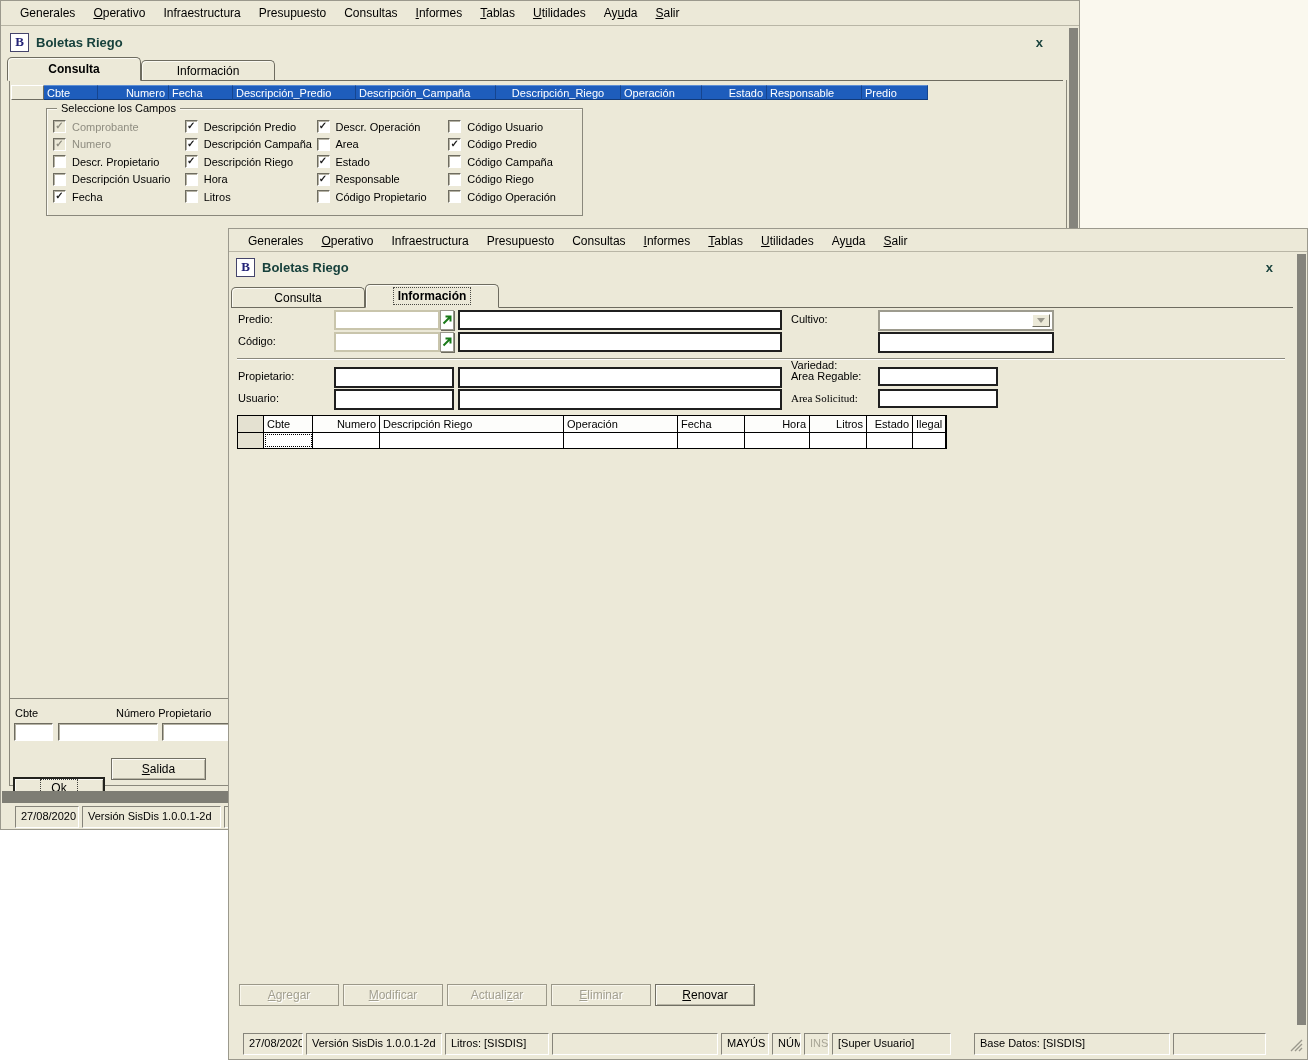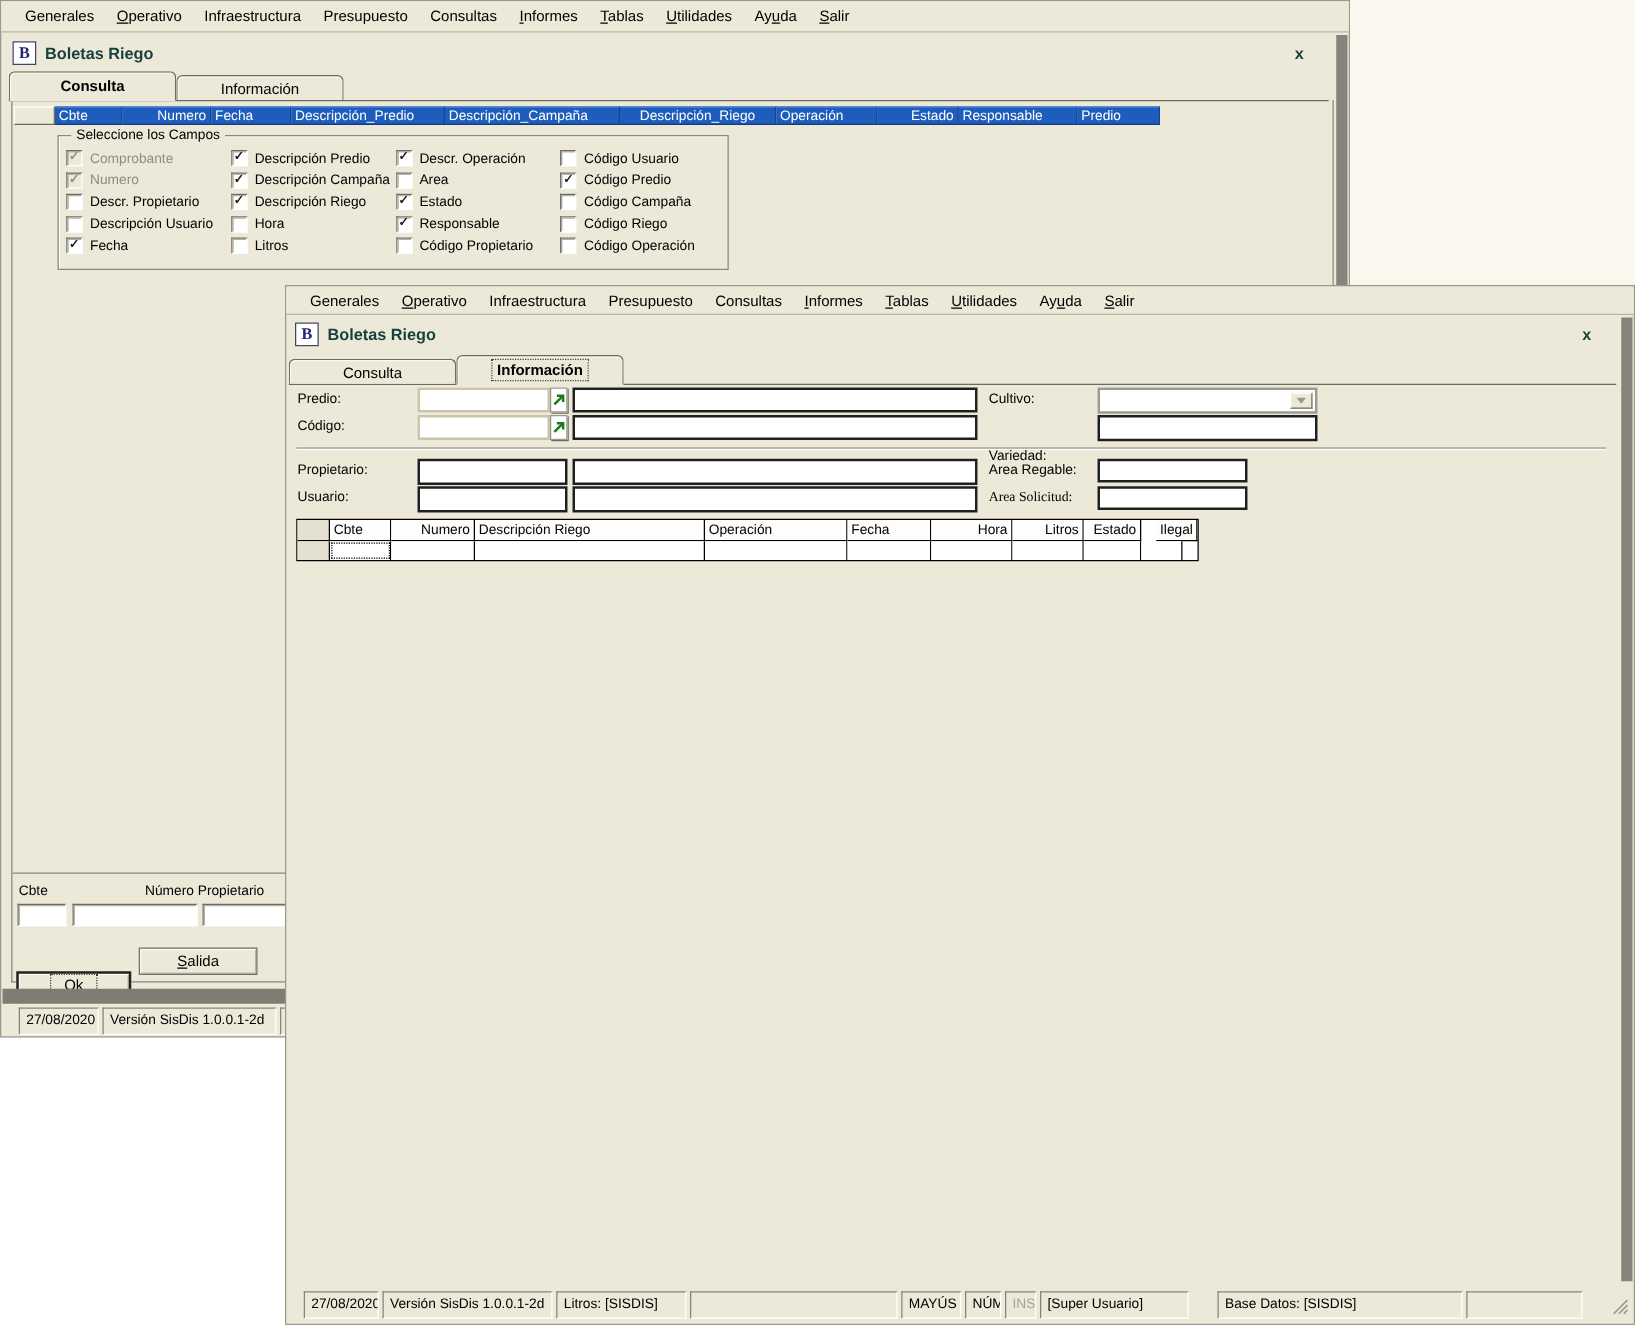--- a/index.html
+++ b/index.html
@@ -357,36 +357,53 @@
       <div class="grid-row grid-head">
         <div class="grid-cell head selector" style="width: 26px; text-align: left;"></div>
         <div class="grid-cell head" style="width: 49px; text-align: left;">Cbte</div>
         <div class="grid-cell head" style="width: 67px; text-align: right;">Numero</div>
         <div class="grid-cell head" style="width: 184px; text-align: left;">Descripción Riego</div>
         <div class="grid-cell head" style="width: 114px; text-align: left;">Operación</div>
         <div class="grid-cell head" style="width: 67px; text-align: left;">Fecha</div>
         <div class="grid-cell head" style="width: 65px; text-align: right;">Hora</div>
         <div class="grid-cell head" style="width: 57px; text-align: right;">Litros</div>
         <div class="grid-cell head" style="width: 46px; text-align: right;">Estado</div>
-        <div class="grid-cell head" style="width: 33px; text-align: left; margin-left: 12px;">Ilegal</div>
+        <div class="grid-cell head" style="width: 33px; text-align: left;">Ilegal</div>
       </div>
       <div class="grid-row grid-data">
         <div class="grid-cell data selector" style="width: 26px;"></div>
         <div class="grid-cell data focuscell" style="width: 49px;"></div>
         <div class="grid-cell data" style="width: 67px;"></div>
         <div class="grid-cell data" style="width: 184px;"></div>
         <div class="grid-cell data" style="width: 114px;"></div>
         <div class="grid-cell data" style="width: 67px;"></div>
         <div class="grid-cell data" style="width: 65px;"></div>
         <div class="grid-cell data" style="width: 57px;"></div>
         <div class="grid-cell data" style="width: 46px;"></div>
         <div class="grid-cell data" style="width: 33px;"></div>
       </div>
     </div>
 
+  <div class="btnrow" id="btns-front">
+      <button class="btn disabled" disabled="" style="width: 100px;">
+        <span class="btn-inner"><u>A</u>gregar</span>
+      </button>
+      <button class="btn disabled" disabled="" style="width: 100px;">
+        <span class="btn-inner"><u>M</u>odificar</span>
+      </button>
+      <button class="btn disabled" disabled="" style="width: 100px;">
+        <span class="btn-inner">Actuali<u>z</u>ar</span>
+      </button>
+      <button class="btn disabled" disabled="" style="width: 100px;">
+        <span class="btn-inner"><u>E</u>liminar</span>
+      </button>
+      <button class="btn" style="width: 100px;">
+        <span class="btn-inner"><u>R</u>enovar</span>
+      </button>
+    </div>
 
   <div class="statusbar" id="status-front">
       <span class="sb-panel" style="width: 60px;">27/08/2020</span>
       <span class="sb-panel" style="width: 136px;">Versión SisDis 1.0.0.1-2d</span>
       <span class="sb-panel" style="width: 104px;">Litros: [SISDIS]</span>
       <span class="sb-panel" style="width: 166px;"></span>
       <span class="sb-panel" style="width: 48px;">MAYÚS</span>
       <span class="sb-panel" style="width: 29px;">NÚM</span>
       <span class="sb-panel disabled" style="width: 25px;">INS</span>
       <span class="sb-panel" style="width: 119px;">[Super Usuario]</span>

